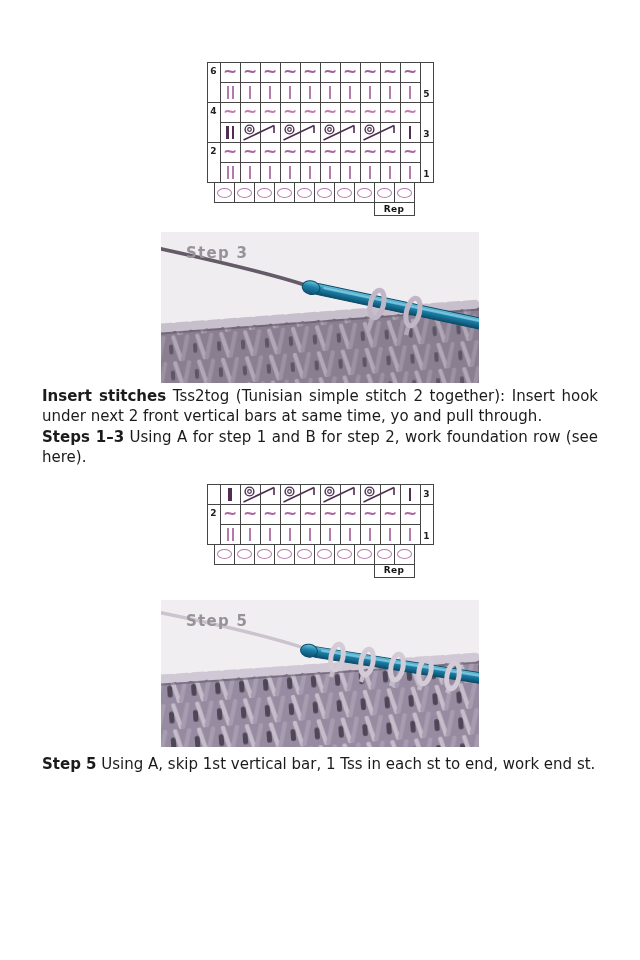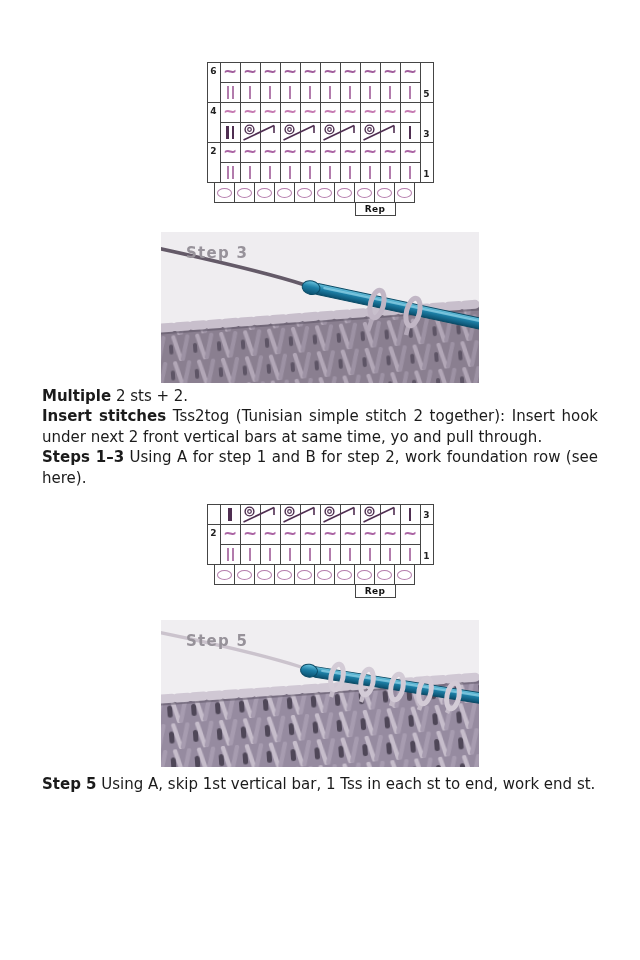--- a/index.html
+++ b/index.html
@@ -22,21 +22,21 @@
   .g-bot{border:1px solid #454545;border-top:none;align-items:flex-end;padding-bottom:3px;}
   .g-all{border:1px solid #454545;align-items:center;}
   .sym-tilde{font-size:17px;font-weight:bold;line-height:19px;transform:translateY(-1px);}
   .bar{display:inline-block;width:2px;height:13px;margin:0 1.5px;}
   .bar.th{width:3.5px;}
   .bar.md{width:2.5px;}
   .pair{width:41px;height:21px;box-sizing:border-box;border:1px solid #454545;margin-left:-1px;
         background:#fff;position:relative;}
   .oval{display:inline-block;width:13px;height:8px;border:1.7px solid #b67fae;border-radius:50%;}
   .fspace{width:8px;height:21px;}
-  .reprow{display:flex;margin-top:-1px;}
+  .reprow{display:flex;margin-top:-1px;justify-content:center;}
   .repbox{box-sizing:border-box;width:41px;height:14px;border:1px solid #454545;border-top:none;
           font-size:9px;font-weight:bold;color:#111;display:flex;align-items:center;
           justify-content:center;background:#fff;letter-spacing:.3px;}
 
   
   .photo{width:318px;margin:0 auto;position:relative;line-height:0;}
   .photo .plabel{position:absolute;left:25px;top:12px;font-size:15px;font-weight:bold;
                  letter-spacing:1.3px;color:#97929a;line-height:18px;}
 
   
@@ -345,21 +345,20 @@
       </g>
       <path d="M212,84 q-3,9 -5,15" stroke="#b3a8b8" stroke-width="4.5" fill="none"></path>
       <path d="M248,92 q-2,7 -3,11" stroke="#b3a8b8" stroke-width="4.5" fill="none"></path>
       <ellipse cx="216" cy="72" rx="6.5" ry="14" transform="rotate(14 216 72)" stroke="#c1b6c5" stroke-width="5" fill="none"></ellipse>
       <ellipse cx="252" cy="80" rx="6.5" ry="14" transform="rotate(14 252 80)" stroke="#c1b6c5" stroke-width="5" fill="none"></ellipse>
     </svg>
     <div class="plabel">Step 3</div>
   </div>
 
   <div id="text1" class="instr">
-      <p><b>Multiple</b> 2 sts + 2.</p>
       <p><b>Insert stitches</b> Tss2tog (Tunisian simple stitch 2 together): Insert hook under next 2 front vertical bars at same time, yo and pull through.</p>
       <p><b>Steps 1–3</b> Using A for step 1 and B for step 2, work foundation row (see here).</p>
     </div>
 
   <div id="chart2" class="chart">
       <div class="crow">
         <div class="gut gl g-all"></div>
         <div class="cell">
           <i class="bar th" style="background:#4f2e51"></i>
         </div>

